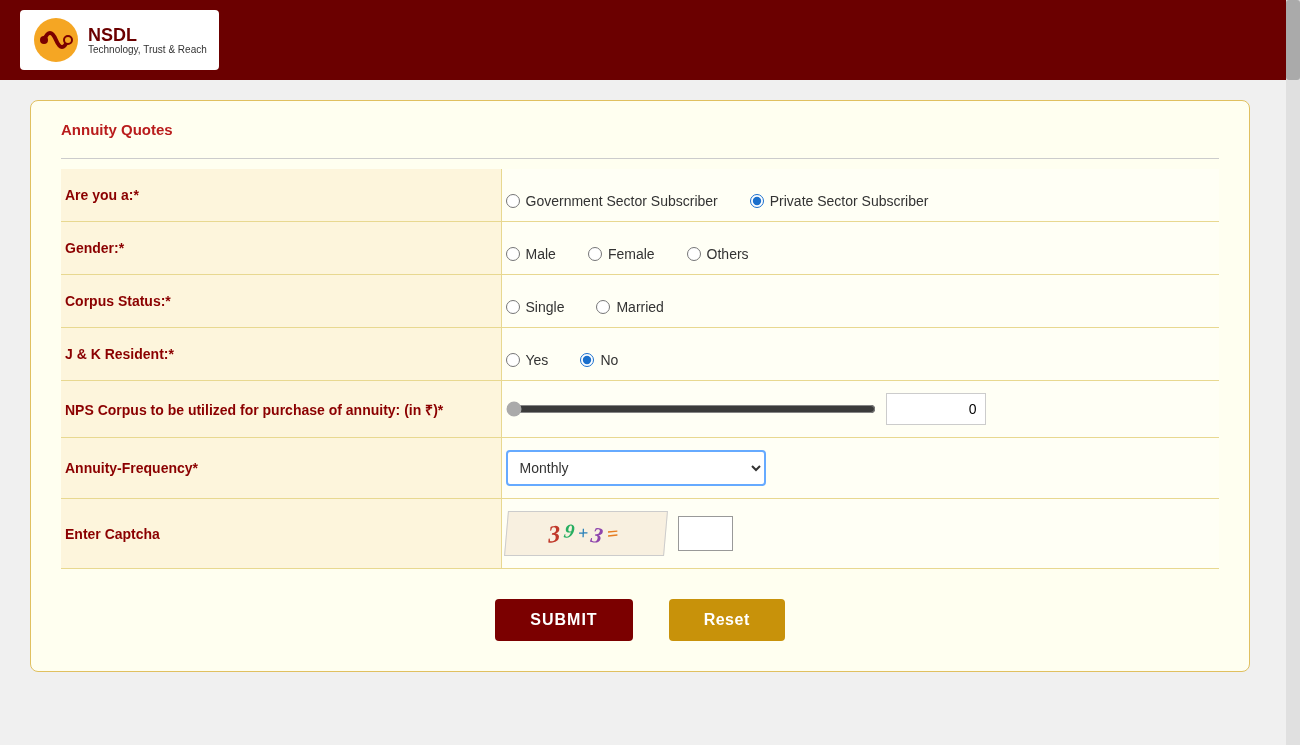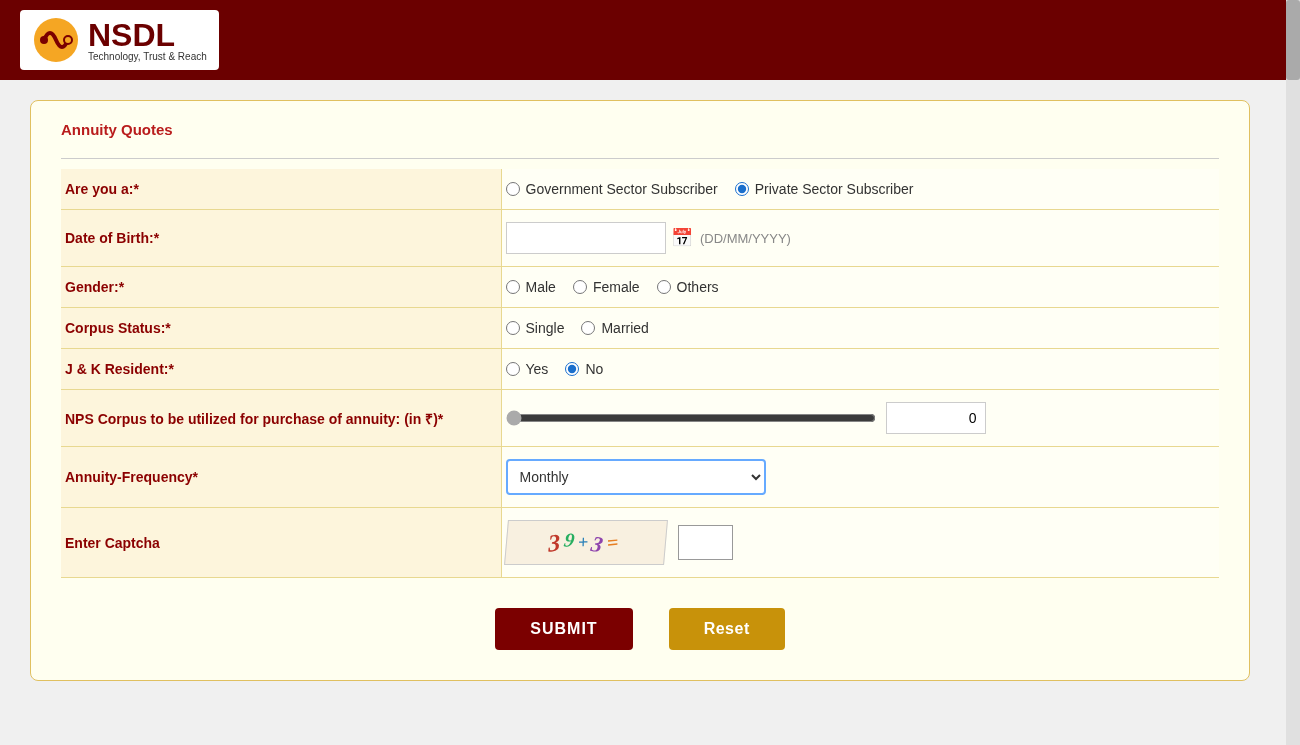--- a/index.html
+++ b/index.html
@@ -30,21 +30,21 @@
       width: 48px;
       height: 48px;
       margin-right: 8px;
     }
     .logo-text {
       display: flex;
       flex-direction: column;
     }
     .logo-nsdl {
       color: #6b0000;
-      font-size: 32px;
+      font-size: 18px;
       font-weight: bold;
       line-height: 1;
     }
     .logo-tagline {
       color: #333;
       font-size: 10px;
     }
     .header-title {
       color: white;
       font-size: 24px;
@@ -97,22 +97,23 @@
     .input-cell {
       background: #fffff5;
       font-size: 14px;
       padding: 10px 20px;
     }
 
     
     .radio-group {
       display: flex;
       align-items: center;
-      gap: 17px;
+      gap: 32px;
       flex-wrap: wrap;
+      margin-top: 12px;
     }
     .radio-label {
       display: flex;
       align-items: center;
       gap: 6px;
       cursor: pointer;
       font-size: 14px;
       color: #333;
     }
     .radio-label input[type="radio"] {
@@ -302,30 +303,20 @@
               <span>Government Sector Subscriber</span>
             </label>
             <label class="radio-label">
               <input type="radio" name="subscriber" value="private" checked="" style="">
               <span>Private Sector Subscriber</span>
             </label>
           </div>
         </td>
       </tr>
 
-      <tr>
-        <td class="label-cell">Date of Birth:*</td>
-        <td class="input-cell">
-          <div class="date-input-wrap">
-            <input type="text" class="date-input" placeholder="" style="">
-            <span class="calendar-icon">📅</span>
-            <span class="date-format">(DD/MM/YYYY)</span>
-          </div>
-        </td>
-      </tr>
 
       <tr>
         <td class="label-cell">Gender:*</td>
         <td class="input-cell">
           <div class="radio-group">
             <label class="radio-label">
               <input type="radio" name="gender" value="male" style="">
               <span>Male</span>
             </label>
             <label class="radio-label">

